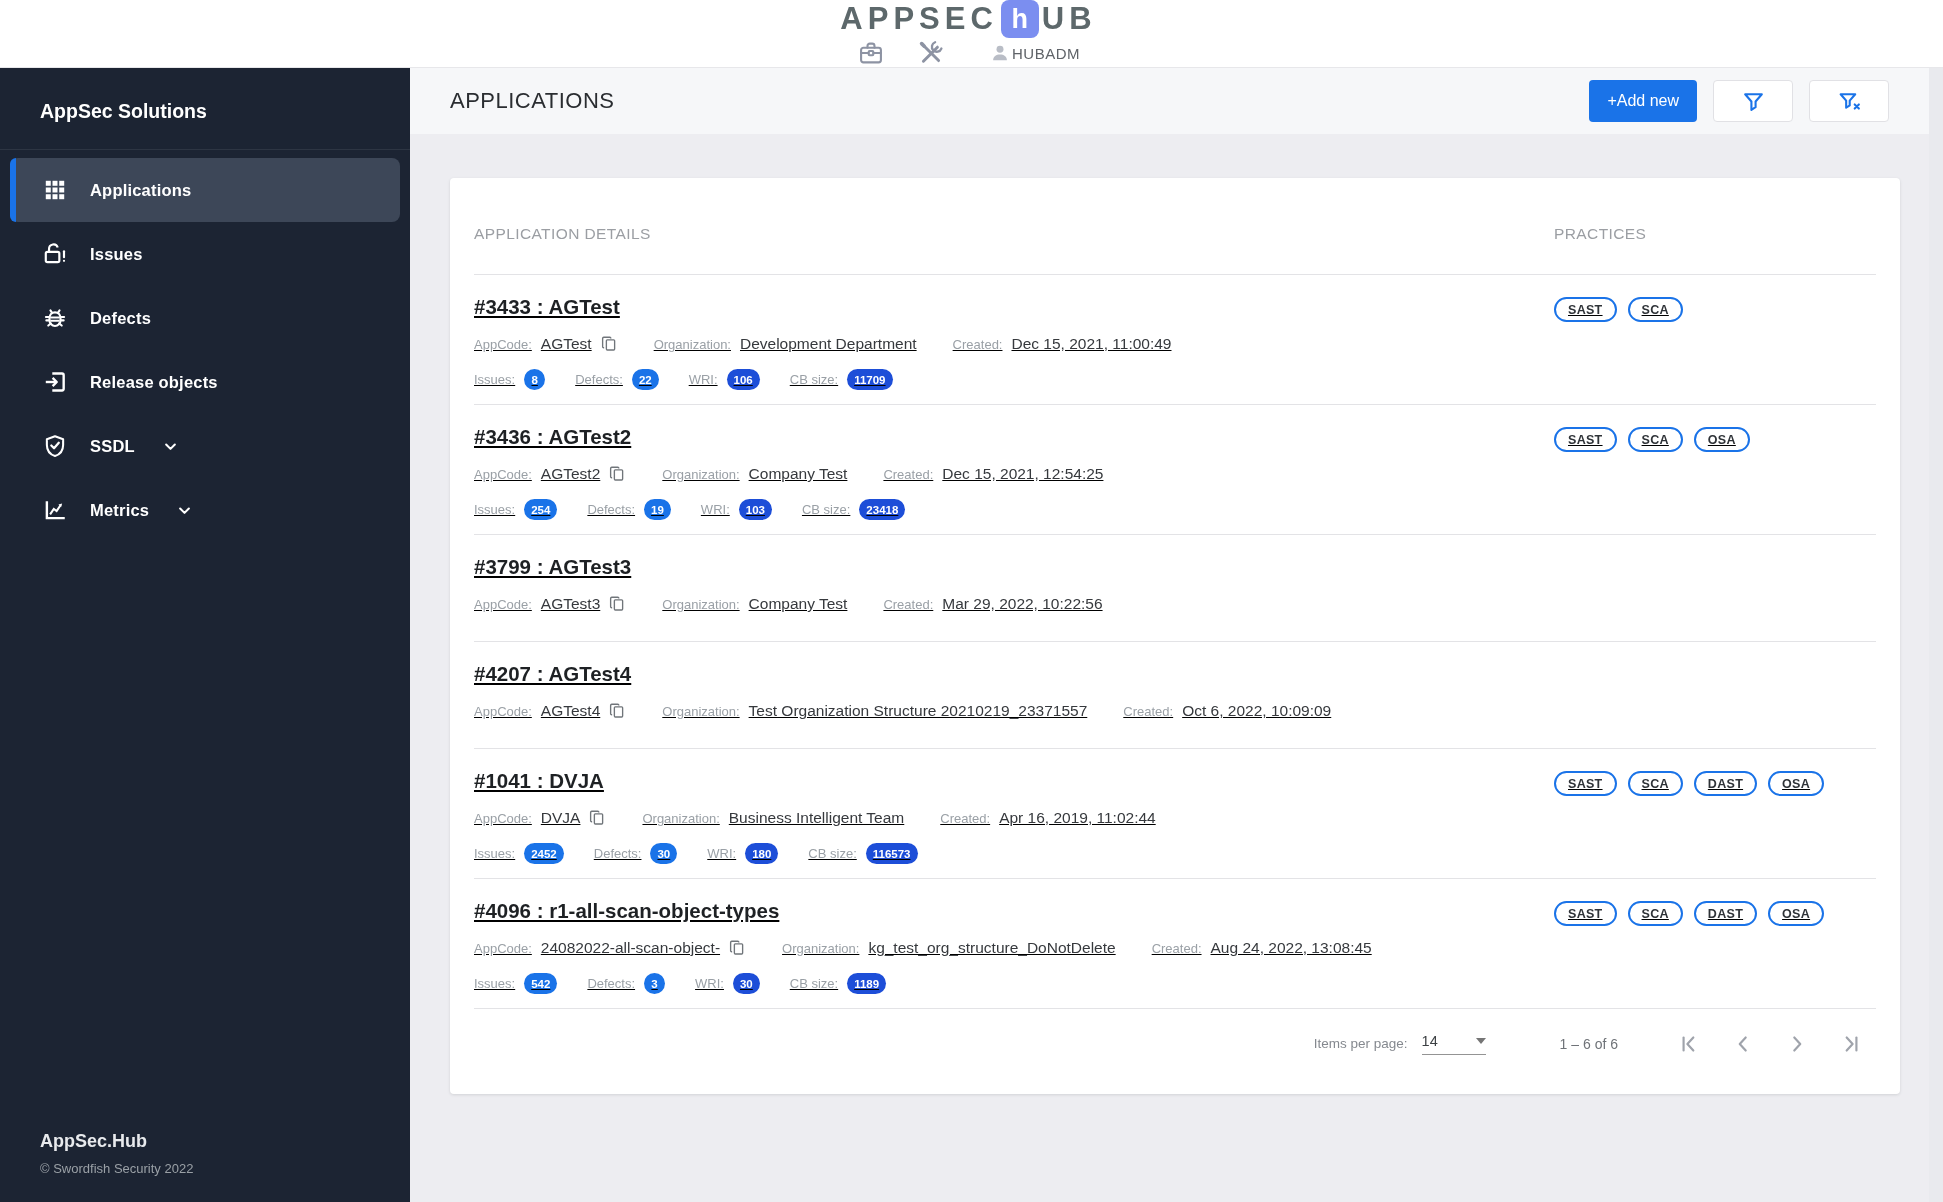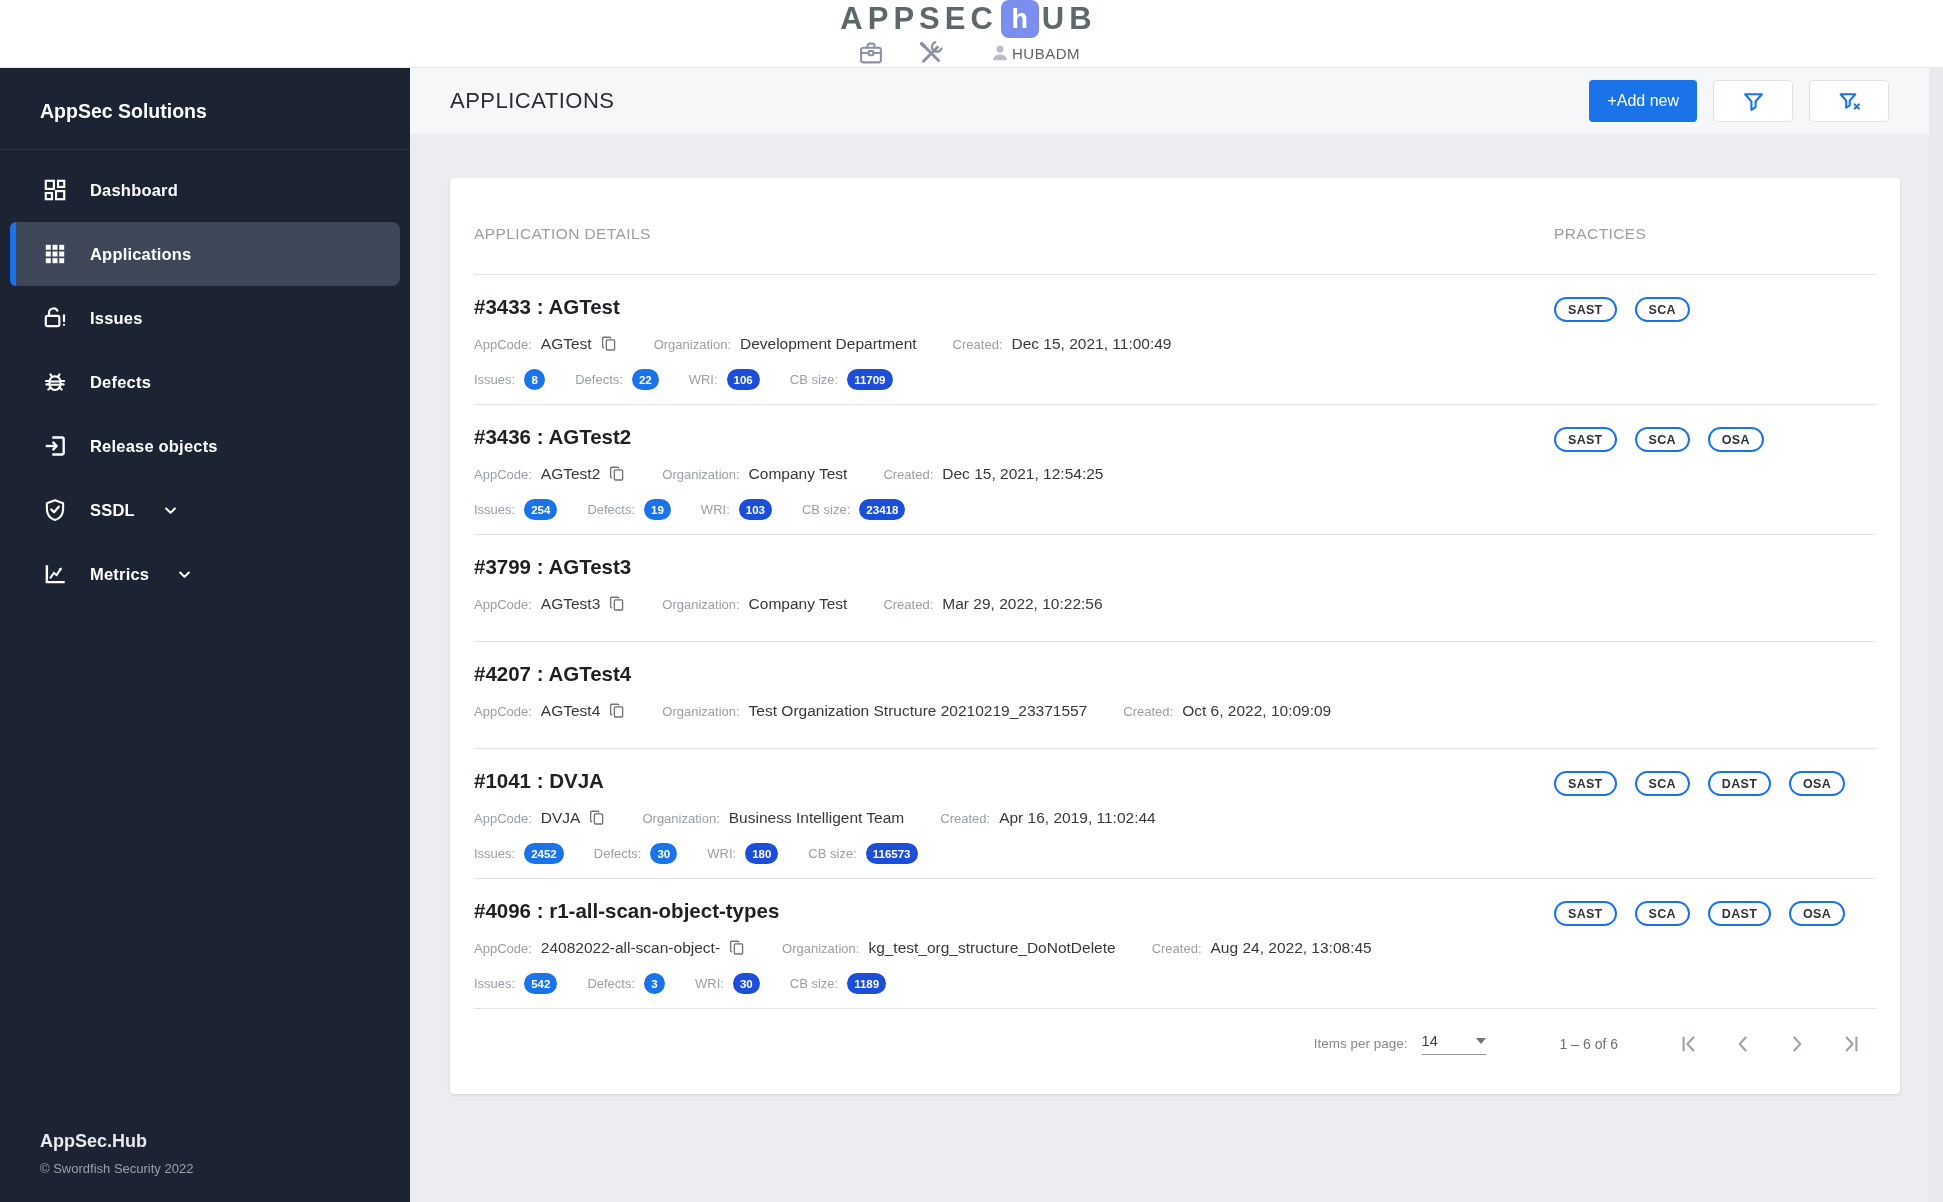--- a/index.html
+++ b/index.html
@@ -40,37 +40,37 @@
   .btn-filter svg { width:25px; height:25px; }
 
   .content { padding:44px 43px 0 40px; }
   .card { background:#ffffff; border-radius:4px; box-shadow:0 1px 3px rgba(60,64,67,0.15); padding:16px 24px; }
 
   .card-header { display:flex; align-items:center; height:80px; }
   .col-head { color:#9b9ea3; font-size:15.5px; letter-spacing:0.4px; }
   .col-details { flex:1; }
   .col-practices { width:322px; }
 
-  .app-row { display:flex; border-top:1px solid #e3e3e6; padding:20px 0 14px 0; cursor:pointer; }
+  .app-row { display:flex; border-top:1px solid #e3e3e6; padding:20px 0 14px 0; cursor:pointer;text-decoration:underline; }
   .app-row.no-stats { padding-bottom:28px; }
   .row-main { flex:1; min-width:0; }
   .row-title { font-size:20.5px; font-weight:700; color:#1e2124; margin-bottom:16px; }
   .detail-line { display:flex; align-items:baseline; flex-wrap:wrap; }
   .pair { display:inline-flex; align-items:baseline; margin-right:36px; }
   .lbl { color:#9aa0a6; font-size:13px; margin-right:9px; white-space:nowrap; }
   .val { color:#36393d; font-size:15.5px; white-space:nowrap; }
   .copy-btn { width:18px; height:18px; color:#70757a; margin-left:8px; align-self:center; cursor:pointer; }
   .copy-btn svg { width:18px; height:18px; display:block; }
   .stats-line { display:flex; align-items:center; margin-top:16px; }
   .spair { display:inline-flex; align-items:center; margin-right:30px; }
   .pill { display:inline-flex; align-items:center; justify-content:center; min-width:21px; height:21px; padding:0 7px; border-radius:11px; color:#ffffff; font-size:11.5px; font-weight:700; }
   .pill.blue { background:#1a73e8; }
   .pill.gray { background:#1d4ed8; }
 
-  .row-practices { width:322px; padding-top:2px; display:flex; align-items:flex-start; flex-wrap:wrap; gap:18px; }
+  .row-practices { width:322px; padding-top:2px; display:flex; align-items:flex-start; flex-wrap:wrap; gap:11px; }
   .badge { display:inline-flex; align-items:center; height:25px; padding:0 12px; border:2px solid #1a73e8; border-radius:14px; font-size:12.5px; font-weight:700; color:#2f3338; letter-spacing:0.3px; }
 
   
   .pagination { border-top:1px solid #e3e3e6; height:70px; display:flex; align-items:center; justify-content:flex-end; color:#757a80; }
   .ipp-label { font-size:13.5px; color:#85898f; }
   .ipp-select { display:inline-flex; align-items:center; justify-content:space-between; width:64px; margin-left:14px; padding-bottom:5px; border-bottom:1px solid #949494; font-size:14.5px; color:#3c4043; cursor:pointer; }
   .ipp-caret { width:0; height:0; border-left:5px solid transparent; border-right:5px solid transparent; border-top:6px solid #757575; }
   .pg-range { font-size:14px; color:#6f7378; margin-left:74px; }
   .pg-nav { display:flex; align-items:center; gap:28px; margin-left:58px; margin-right:12px; }
   .pg-btn { width:26px; height:26px; color:#9fa3ab; cursor:pointer; }
@@ -113,31 +113,20 @@
         </svg>
       </span>
       <span class="user-name">HUBADM</span>
     </span>
   </div>
 </div>
 
 <div class="sidebar">
   <div class="sidebar-title">AppSec Solutions</div>
   <div class="nav">
-    <div class="nav-item">
-      <span class="nav-icon">
-        <svg viewBox="0 0 24 24" fill="none" stroke="currentColor" stroke-width="2">
-          <rect x="3.5" y="3.5" width="7.5" height="7.5"></rect>
-          <rect x="14.8" y="3.5" width="5.7" height="5.7"></rect>
-          <rect x="3.5" y="14.8" width="5.7" height="5.7"></rect>
-          <rect x="13" y="13" width="7.5" height="7.5"></rect>
-        </svg>
-      </span>
-      <span class="nav-label">Dashboard</span>
-    </div>
     <div class="nav-item active">
       <span class="nav-icon">
         <svg viewBox="0 0 24 24" fill="currentColor">
           <rect x="3.5" y="3.5" width="4.6" height="4.6"></rect>
             <rect x="9.7" y="3.5" width="4.6" height="4.6"></rect>
             <rect x="15.9" y="3.5" width="4.6" height="4.6"></rect>
           <rect x="3.5" y="9.7" width="4.6" height="4.6"></rect>
             <rect x="9.7" y="9.7" width="4.6" height="4.6"></rect>
             <rect x="15.9" y="9.7" width="4.6" height="4.6"></rect>
           <rect x="3.5" y="15.9" width="4.6" height="4.6"></rect>

